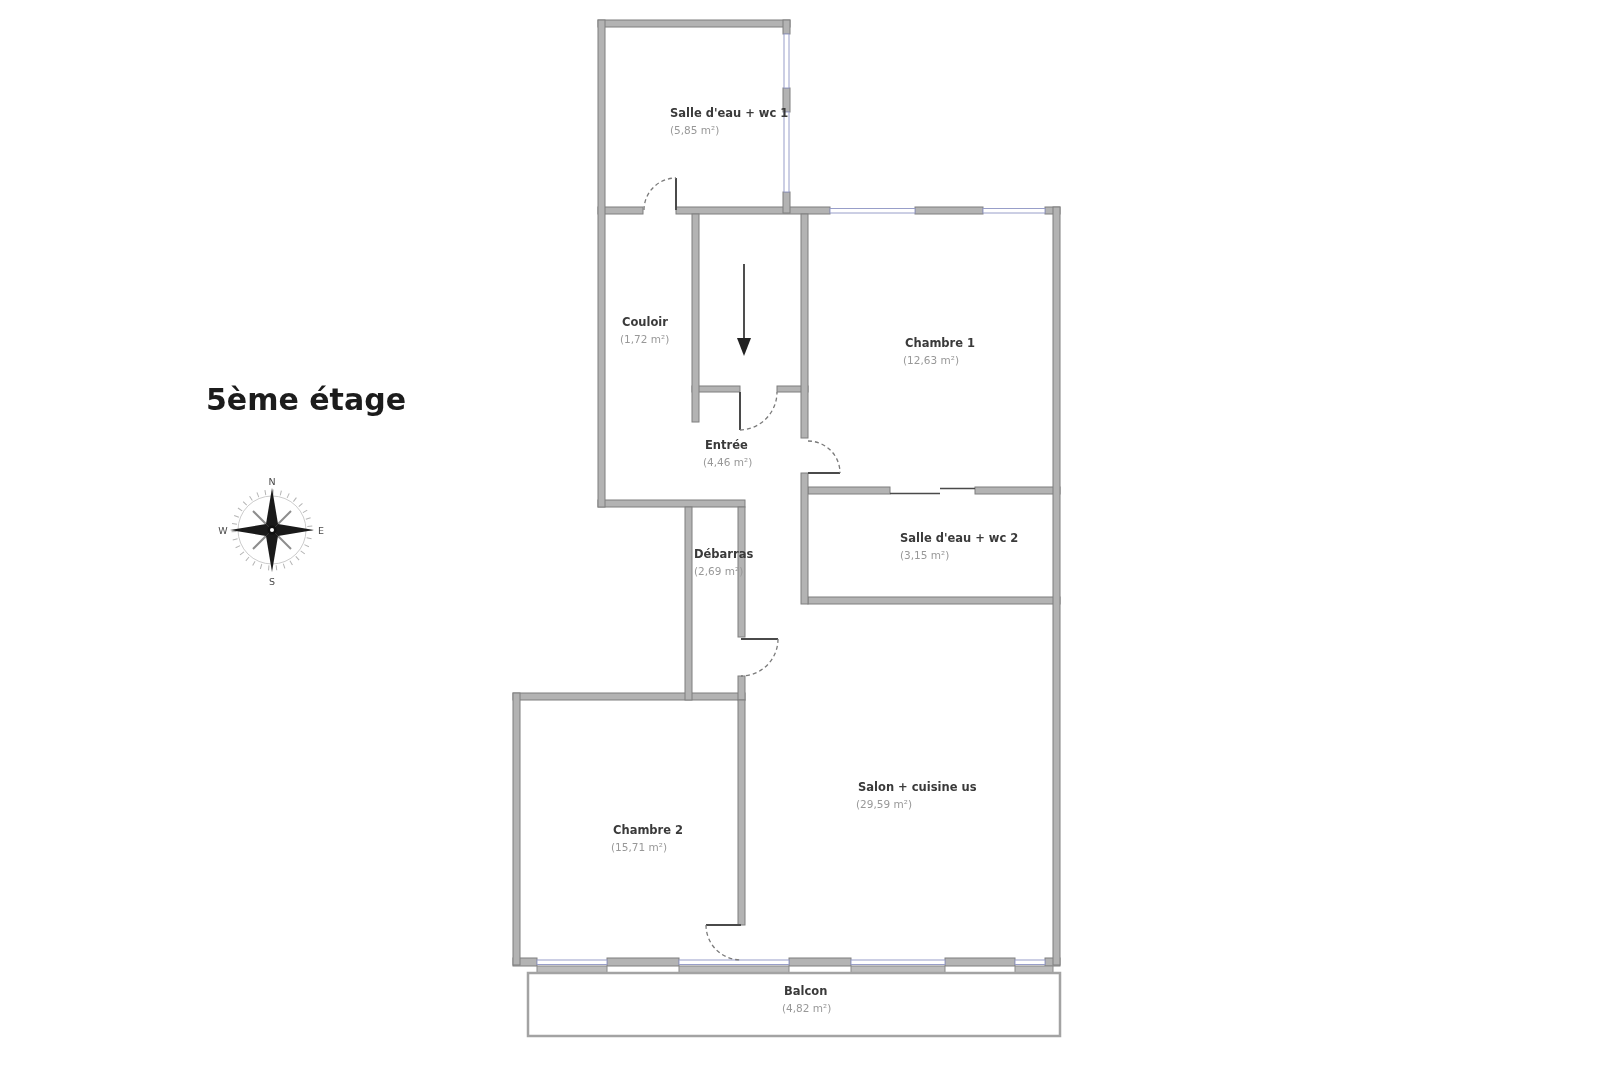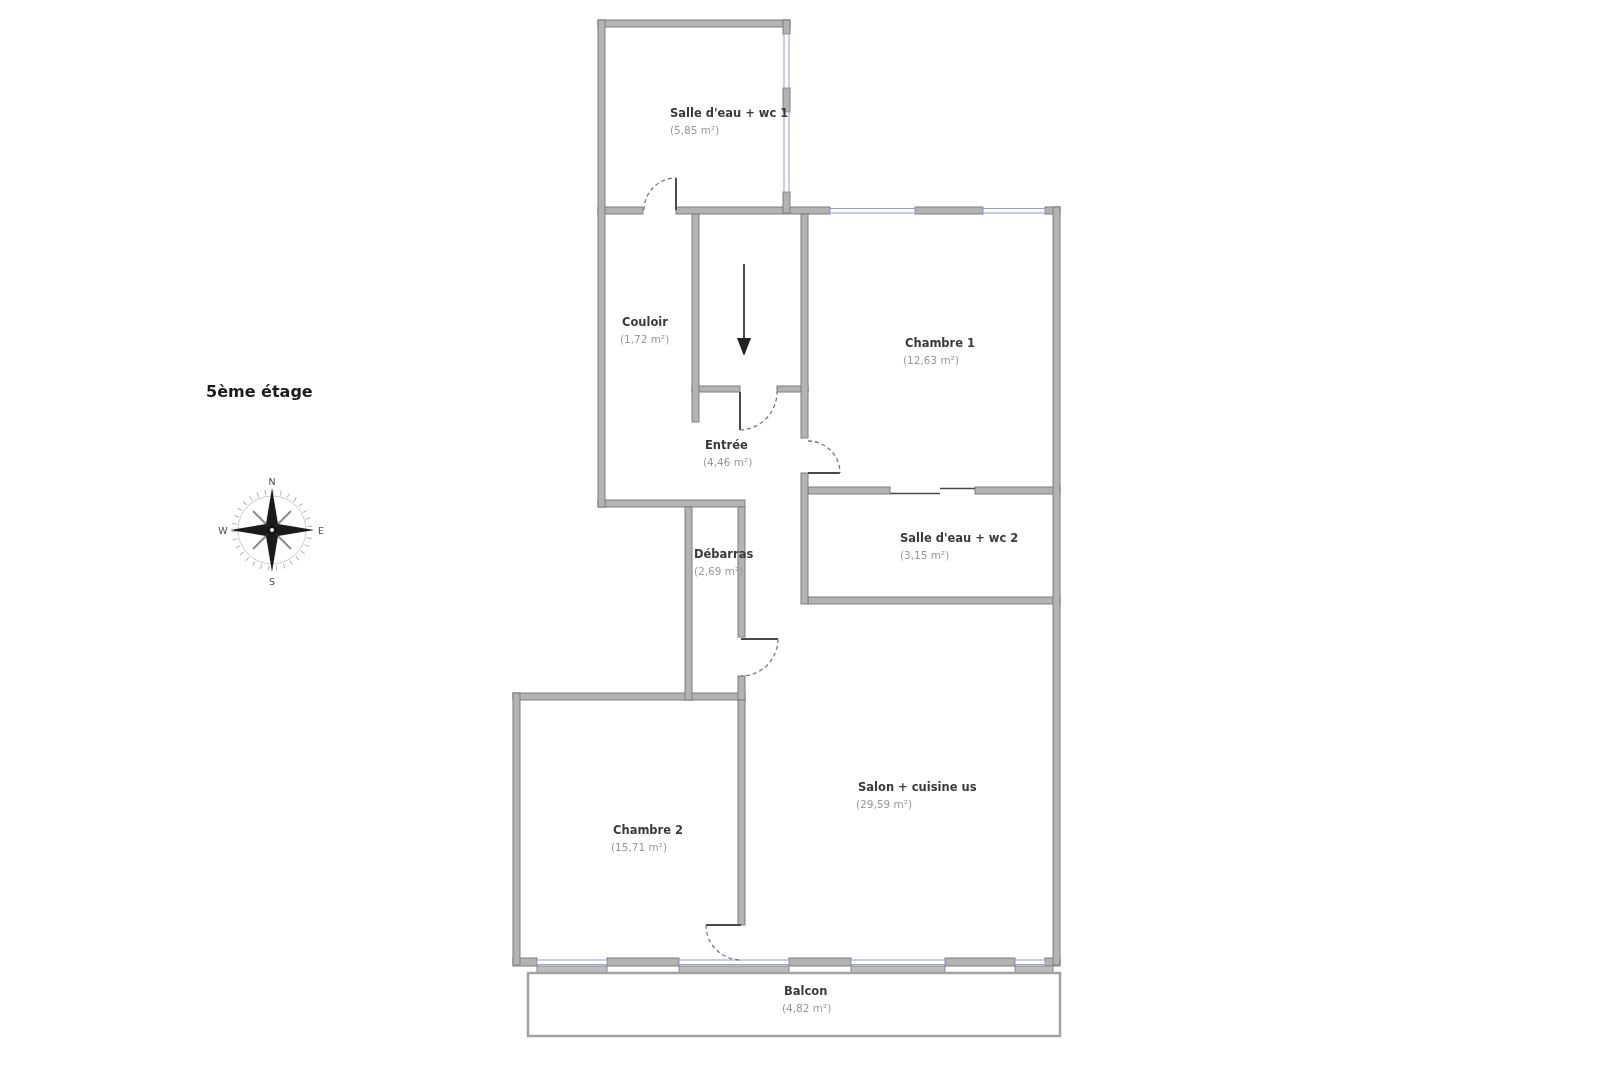--- a/index.html
+++ b/index.html
@@ -1,18 +1,18 @@
 <!DOCTYPE html>
 <html><head>
 <meta charset="utf-8">
 <style>
   html,body{margin:0;padding:0;background:#fff;}
   .page{position:relative;width:1600px;height:1068px;background:#fff;overflow:hidden;
         font-family:"DejaVu Sans","Liberation Sans",sans-serif;}
-  .floor-title{position:absolute;left:206px;top:382px;font-size:16px;font-weight:700;color:#1c1c1c;}
+  .floor-title{position:absolute;left:206px;top:382px;font-size:30px;font-weight:700;color:#1c1c1c;}
   svg text{font-family:"DejaVu Sans","Liberation Sans",sans-serif;}
   .room-name{font-size:11.5px;font-weight:700;fill:#3a3a3a;}
   .room-area{font-size:10.5px;font-weight:400;fill:#989898;}
   .compass-letter{font-size:9.5px;fill:#4a4a4a;}
   .wall{fill:#b3b3b3;stroke:#7f7f7f;stroke-width:1;}
   .win{fill:#ffffff;stroke:#989ec9;stroke-width:1;}
   .panel{fill:#bcbcbc;stroke:#8a8a8a;stroke-width:1;}
   .door-arc{fill:none;stroke:#7a7a7a;stroke-width:1.3;stroke-dasharray:4 3;}
   .door-leaf{stroke:#4a4a4a;stroke-width:2;}
   .slide{stroke:#4a4a4a;stroke-width:1.6;}

